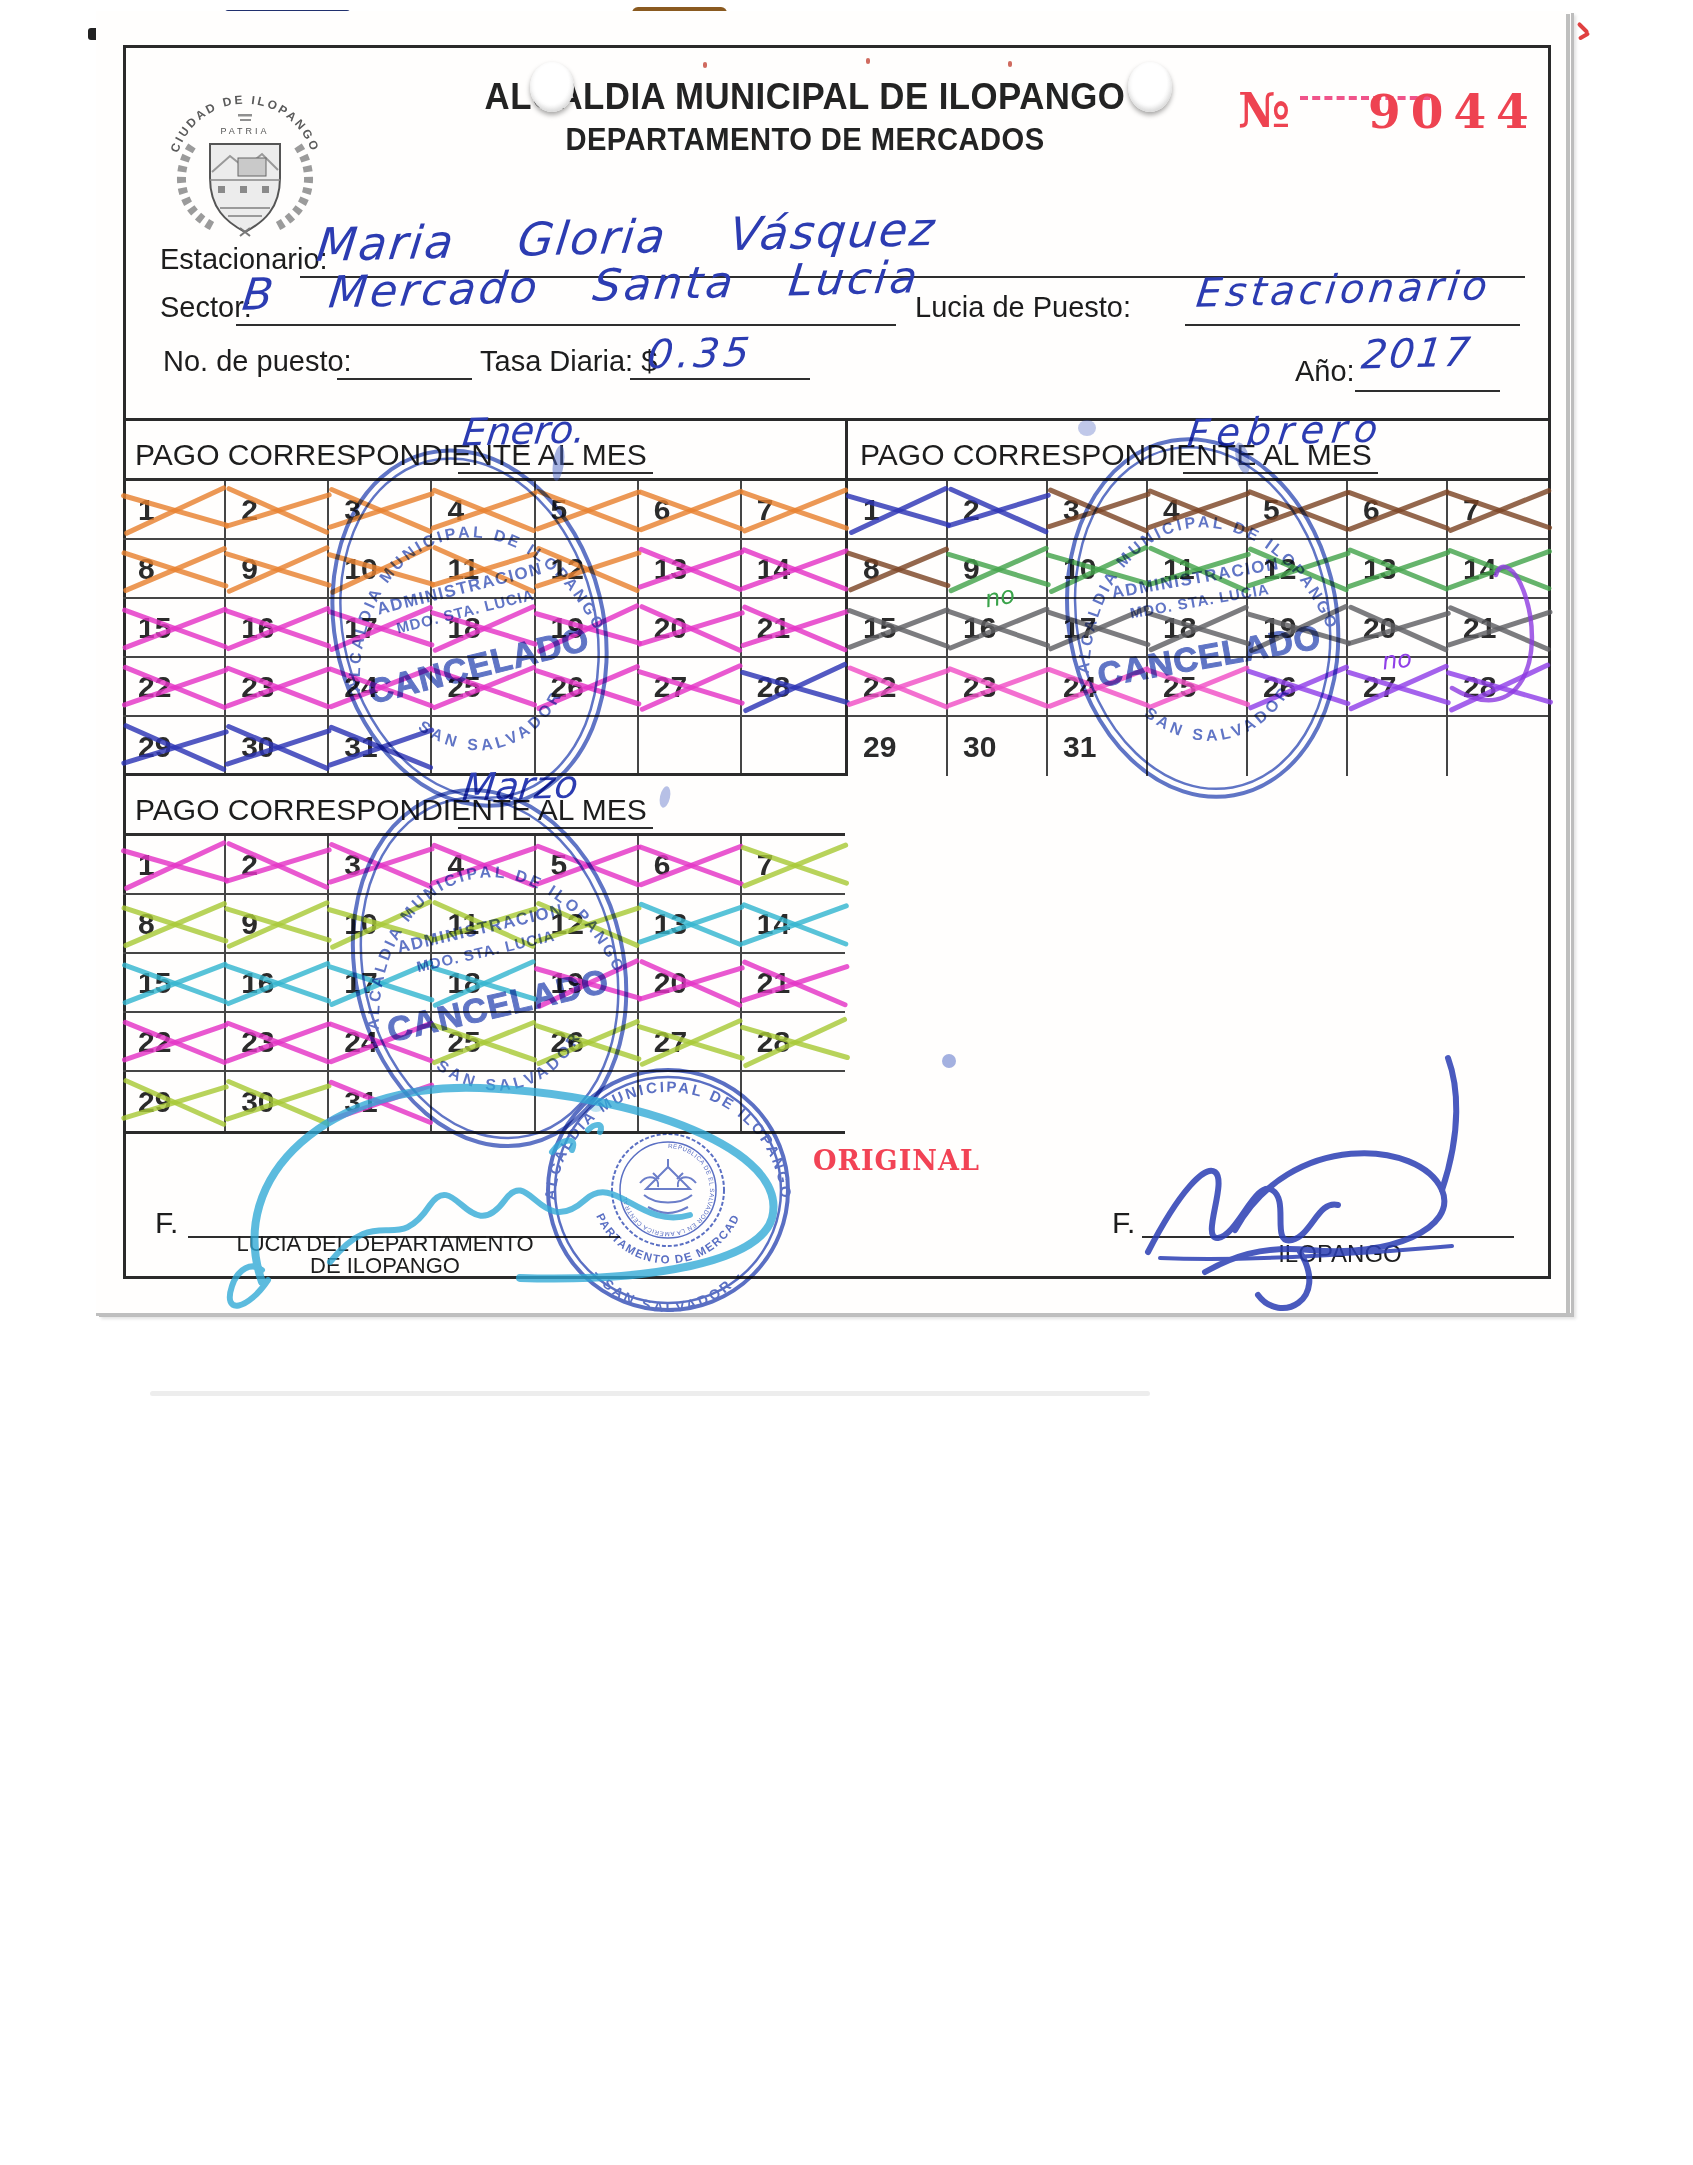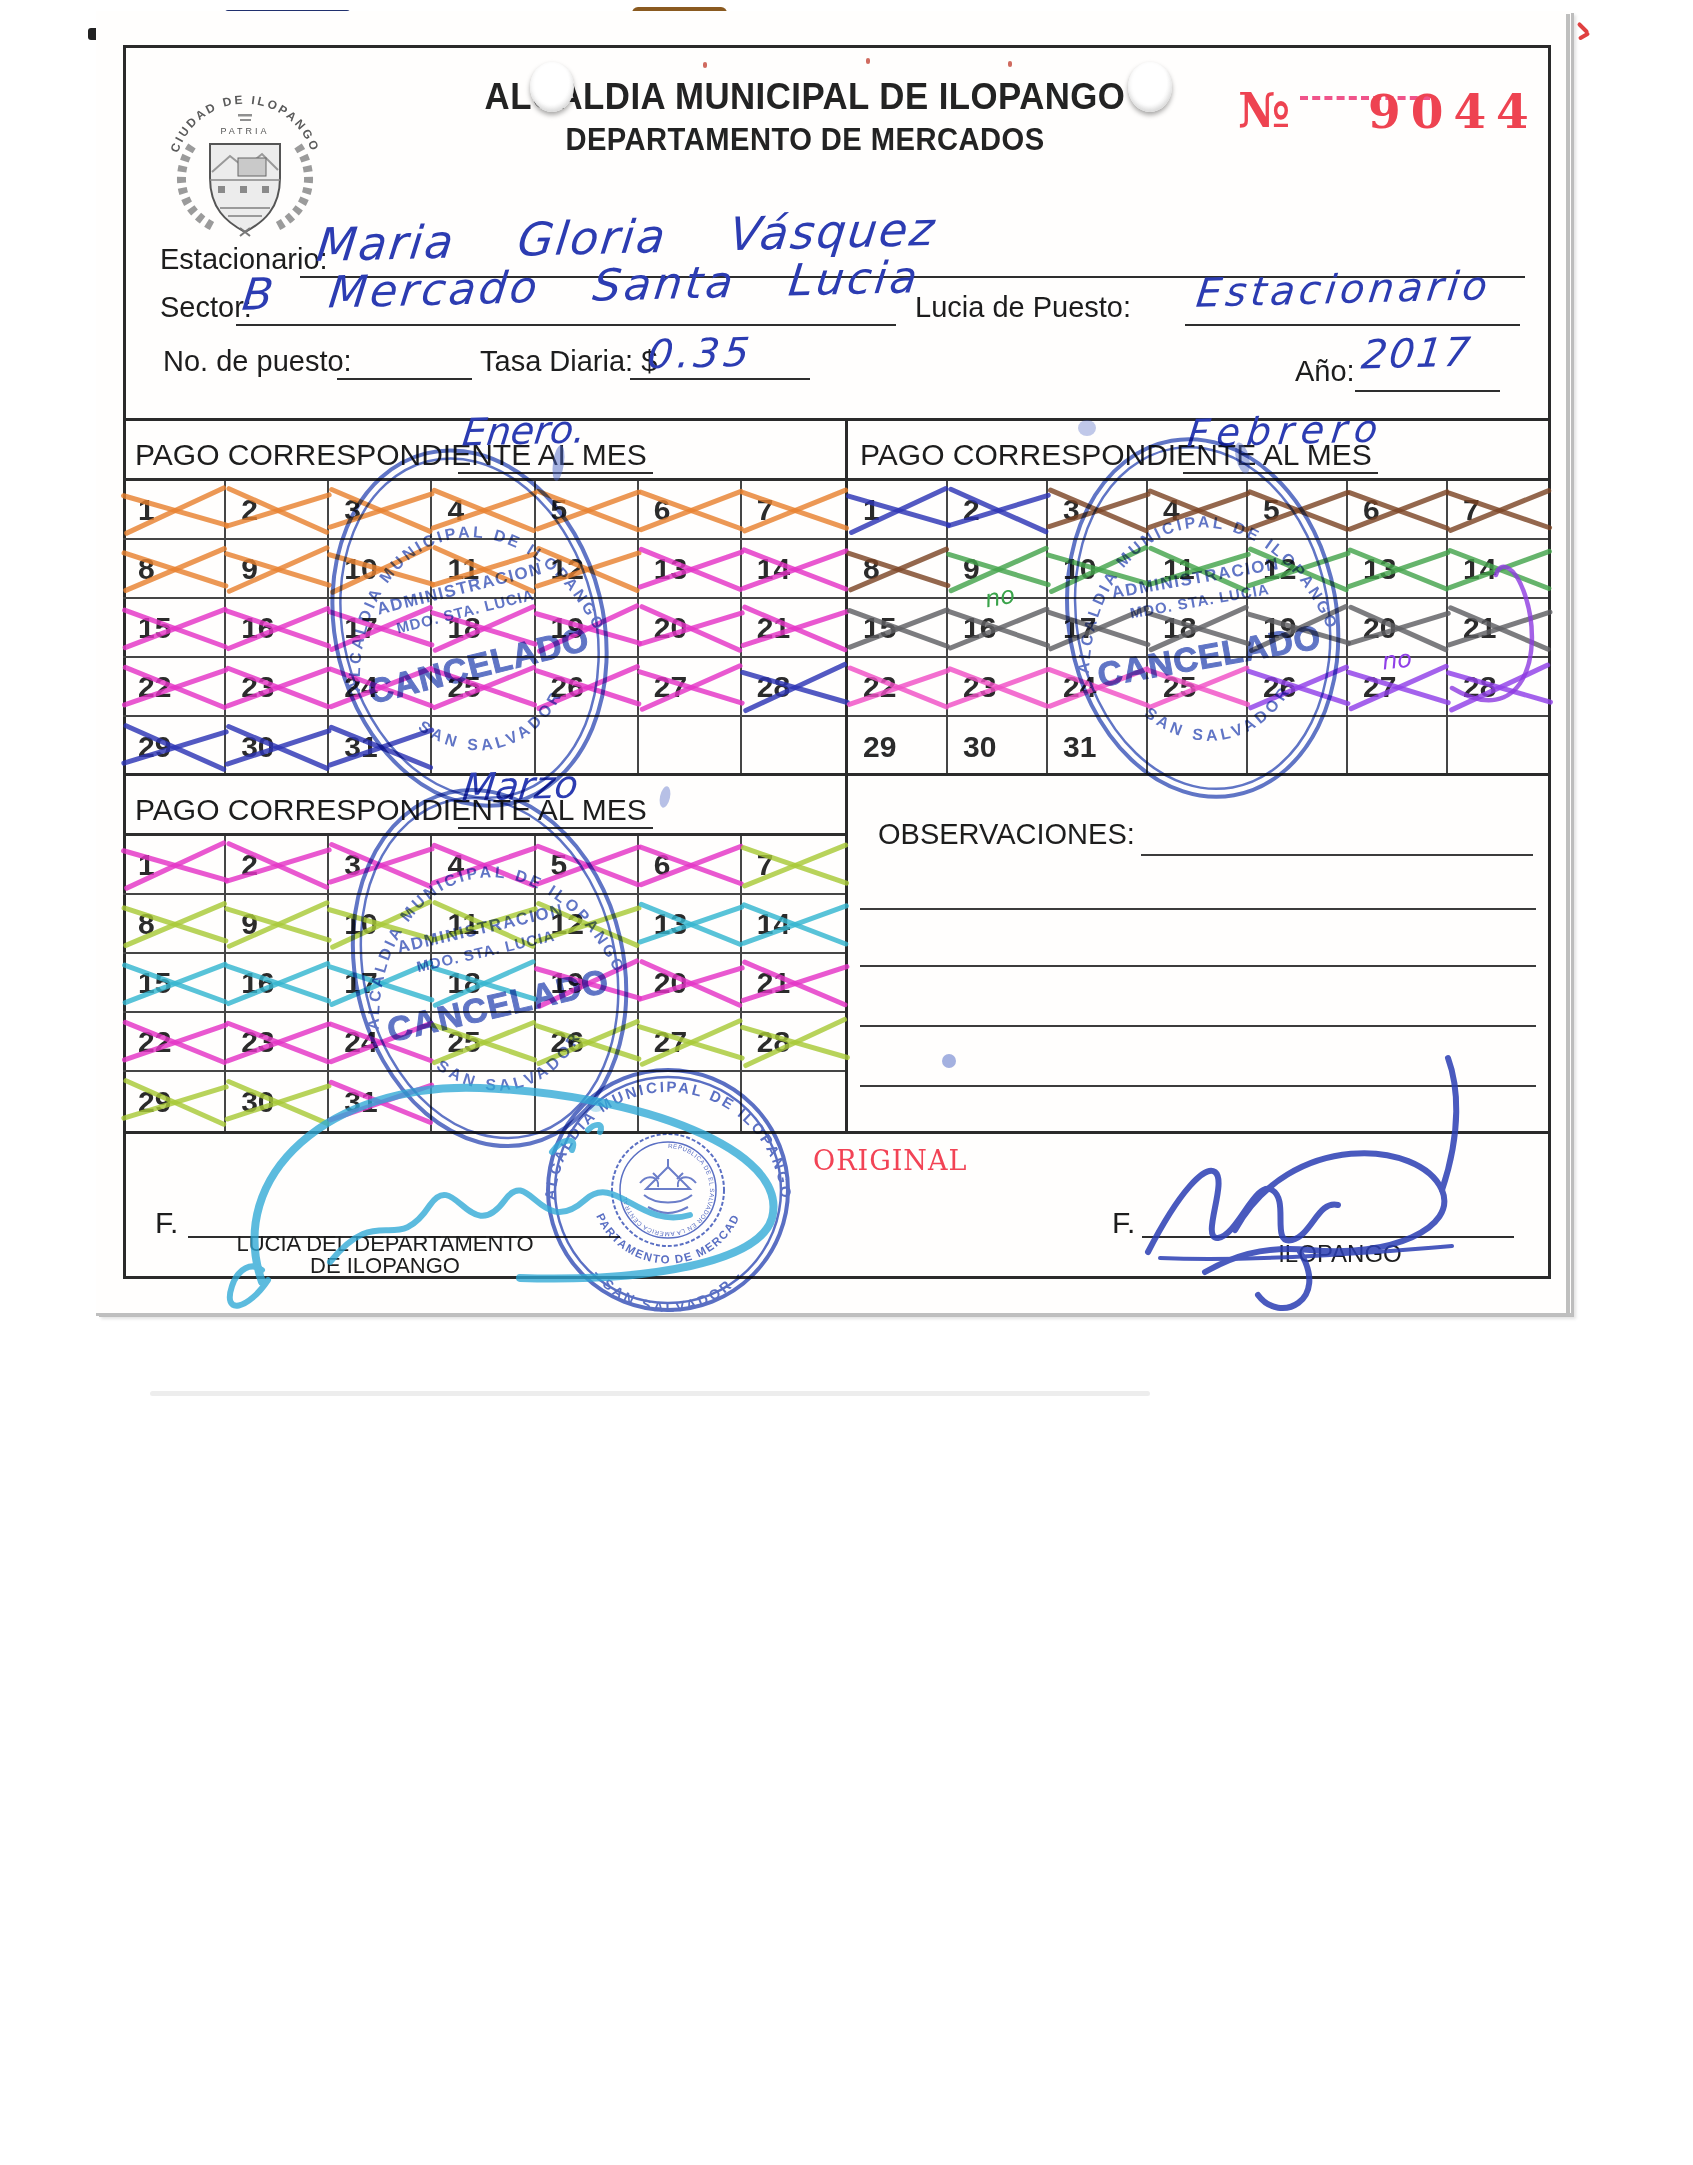--- a/index.html
+++ b/index.html
@@ -851,42 +851,34 @@
           <g fill="#3d56bb" font-family="Liberation Sans,sans-serif" font-weight="bold">
             <text font-size="16" letter-spacing="3"><textPath href="#ct2" startOffset="50%" text-anchor="middle">ALCALDIA MUNICIPAL DE ILOPANGO</textPath></text>
             <text x="150" y="160" font-size="17" letter-spacing="1.5" text-anchor="middle">ADMINISTRACION</text>
             <text x="150" y="183" font-size="15" letter-spacing="1" text-anchor="middle">MDO. STA. LUCIA</text>
             <text x="150" y="245" font-size="34" letter-spacing="1" text-anchor="middle" stroke="#3d56bb" stroke-width="1">CANCELADO</text>
             <text font-size="16" letter-spacing="4"><textPath href="#cb2" startOffset="50%" text-anchor="middle">SAN SALVADOR</textPath></text>
           </g>
         </svg></div>
   </div>
 
-  <div class="month" id="observ" style="left:845px;top:773px;width:700px;height:355px;border-top:3px solid #2a2a2a;border-left:3px solid #2a2a2a;border-bottom:3px solid #2a2a2a">
-    <div class="label" style="left:30px;top:42px;font-size:29px">OBSERVACIONES:</div>
-    <div class="obs-line" style="left:293px;top:78px;width:392px"></div>
-    <div class="obs-line" style="left:12px;top:132px;width:676px"></div>
-    <div class="obs-line" style="left:12px;top:189px;width:676px"></div>
-    <div class="obs-line" style="left:12px;top:249px;width:676px"></div>
-    <div class="obs-line" style="left:12px;top:309px;width:676px"></div>
-  </div>
 
   <div class="smudge" style="left:553px;top:445px;width:11px;height:36px;opacity:.5;transform:rotate(8deg)"></div>
   <div class="smudge" style="left:1236px;top:442px;width:13px;height:32px;opacity:.45;transform:rotate(-14deg)"></div>
   <div class="smudge" style="left:1078px;top:420px;width:18px;height:16px;opacity:.35"></div>
   <div class="smudge" style="left:942px;top:1054px;width:14px;height:14px;opacity:.5"></div>
   <div class="smudge" style="left:660px;top:786px;width:10px;height:22px;opacity:.4;transform:rotate(12deg)"></div>
   <div class="smudge" style="left:588px;top:1098px;width:16px;height:14px;opacity:.3;background:#2fa9d6"></div>
 
   <div class="label" style="left:155px;top:1206px;font-size:30px">F.</div>
   <div class="uline" style="left:188px;top:1236px;width:432px"></div>
   <div class="label" style="left:215px;top:1233px;width:340px;text-align:center;font-size:22px;line-height:1">LUCIA DEL DEPARTAMENTO</div>
   <div class="label" style="left:215px;top:1255px;width:340px;text-align:center;font-size:22px;line-height:1">DE ILOPANGO</div>
 
-  <div class="label" style="left:813px;top:1145px;font-size:27px;font-weight:normal;font-family:'DejaVu Serif',serif;color:#f24355;letter-spacing:1px">ORIGINAL</div>
+  <div class="label" style="left:813px;top:1145px;font-size:27px;font-weight:bold;font-family:'DejaVu Serif',serif;color:#f24355;letter-spacing:1px">ORIGINAL</div>
 
   <div class="label" style="left:1112px;top:1206px;font-size:30px">F.</div>
   <div class="uline" style="left:1142px;top:1236px;width:372px"></div>
   <div class="label" style="left:1190px;top:1240px;width:300px;text-align:center;font-size:24px">ILOPANGO</div>
 
   <svg class="abs" style="left:533px;top:1055px;mix-blend-mode:multiply;opacity:.85;z-index:15" width="270" height="270" viewBox="0 0 270 270">
     <defs>
       <path id="rsT" d="M 22,150 A 113,113 0 0 1 248,150"></path>
       <path id="rsB" d="M 40,162 A 95,95 0 0 0 230,162"></path>
       <path id="rsI" d="M 62,158 A 78,78 0 0 0 208,158"></path>

